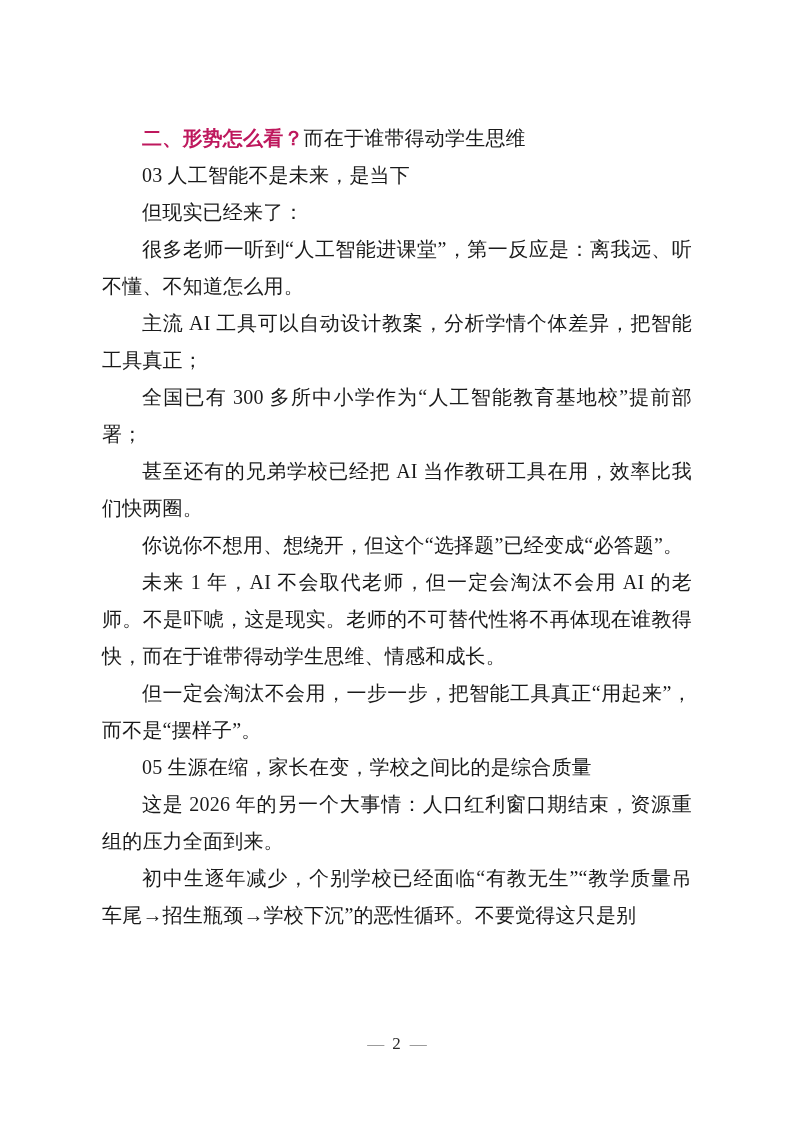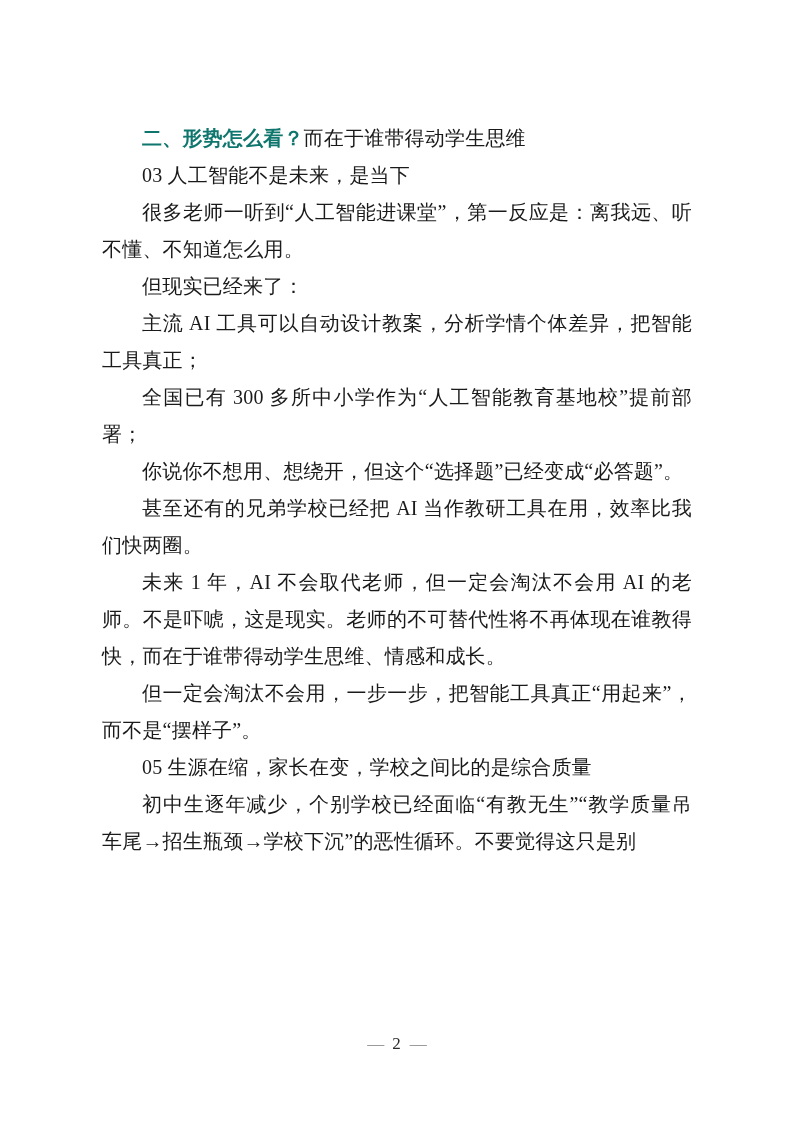--- a/index.html
+++ b/index.html
@@ -28,21 +28,21 @@
     line-height: 37px;
     text-align: justify;
     text-indent: 2em;
     letter-spacing: 0.2px;
     word-break: break-all;
     color: #1a1a1a;
   }
   .heading .hbold {
     font-family: "Liberation Sans", "DejaVu Sans", sans-serif;
     font-weight: 700;
-    color: #0f766e;
+    color: #be185d;
   }
   .heading .hrest {
     font-weight: 400;
   }
   .footer {
     position: absolute;
     top: 1034px;
     left: 0;
     width: 793px;
     text-align: center;
@@ -60,28 +60,29 @@
     color: #2b2b2b;
   }
 </style>
 </head>
 <body>
 
 <div class="page">
   <div class="content">
     <p class="para heading"><span class="hbold">二、形势怎么看？</span><span class="hrest">而在于谁带得动学生思维</span></p>
     <p class="para">03 人工智能不是未来，是当下</p>
+    <p class="para">但现实已经来了：</p>
     <p class="para">很多老师一听到“人工智能进课堂”，第一反应是：离我远、听不懂、不知道怎么用。</p>
-    <p class="para">但现实已经来了：</p>
     <p class="para">主流 AI 工具可以自动设计教案，分析学情个体差异，把智能工具真正；</p>
     <p class="para">全国已有 300 多所中小学作为“人工智能教育基地校”提前部署；</p>
+    <p class="para">甚至还有的兄弟学校已经把 AI 当作教研工具在用，效率比我们快两圈。</p>
     <p class="para">你说你不想用、想绕开，但这个“选择题”已经变成“必答题”。</p>
-    <p class="para">甚至还有的兄弟学校已经把 AI 当作教研工具在用，效率比我们快两圈。</p>
     <p class="para">未来 1 年，AI 不会取代老师，但一定会淘汰不会用 AI 的老师。不是吓唬，这是现实。老师的不可替代性将不再体现在谁教得快，而在于谁带得动学生思维、情感和成长。</p>
     <p class="para">但一定会淘汰不会用，一步一步，把智能工具真正“用起来”，而不是“摆样子”。</p>
     <p class="para">05 生源在缩，家长在变，学校之间比的是综合质量</p>
+    <p class="para">这是 2026 年的另一个大事情：人口红利窗口期结束，资源重组的压力全面到来。</p>
     <p class="para">初中生逐年减少，个别学校已经面临“有教无生”“教学质量吊车尾→招生瓶颈→学校下沉”的恶性循环。不要觉得这只是别</p>
   </div>
 
   <div class="footer">
     <span class="dash">—</span><span class="pagenum">2</span><span class="dash">—</span>
   </div>
 </div>
 
 </body></html>

